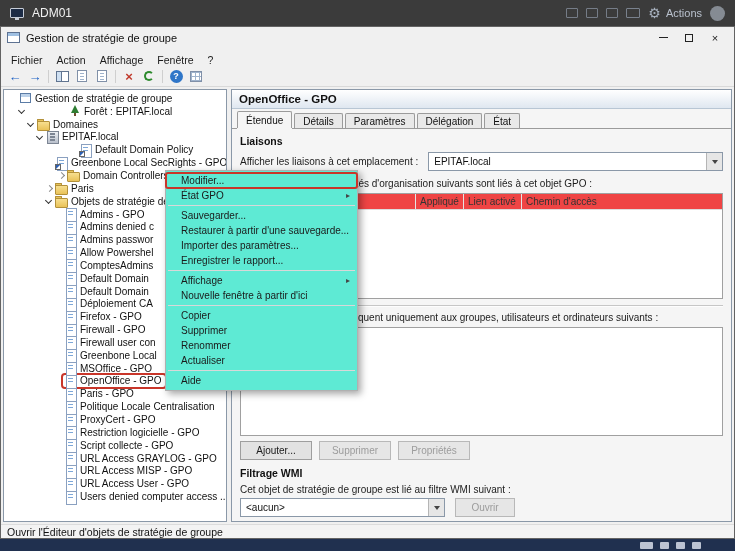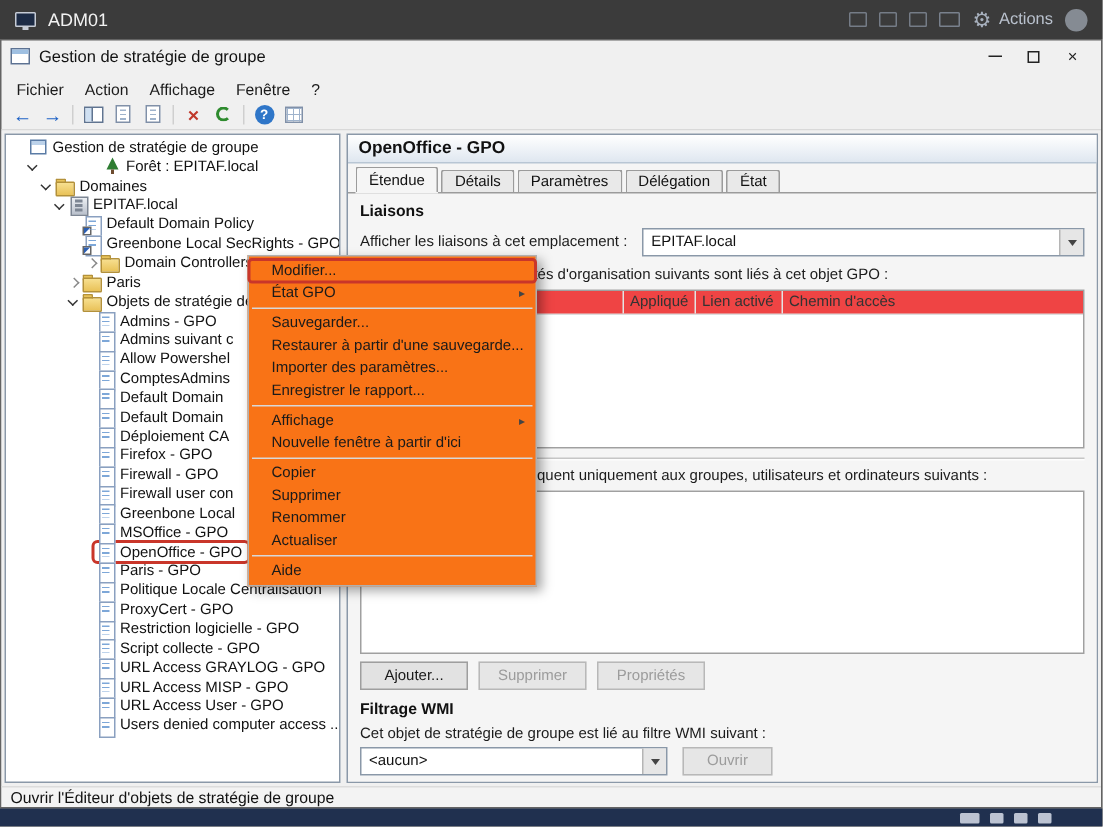--- a/index.html
+++ b/index.html
@@ -116,21 +116,21 @@
   .btn { min-width:72px; height:19px; background:#e2e2e2; border:1px solid #9e9e9e; font-size:10px; font-family:inherit; color:#1a1a1a; padding:0 8px; }
   .btn.disabled { color:#9c9c9c; border-color:#b8b8b8; background:#e6e6e6; }
   .wmi-h { margin-top:7px; }
   .wmi-row { display:flex; gap:10px; margin-top:3px; flex:none; }
   .wmi-combo { width:205px; flex:none; }
   .wmi-row .btn { min-width:60px; }
 
   .statusbar { height:14px; flex:none; border-top:1px solid #dcdcdc; display:flex; align-items:center; padding:0 6px; font-size:10.5px; background:#f3f3f3; }
 
   
-  .context-menu { position:absolute; left:165px; top:170px; width:193px; background:#f97316; border:1px solid #b0b0b0; box-shadow:3px 3px 7px rgba(0,0,0,.35); padding:2px 0; z-index:60; }
+  .context-menu { position:absolute; left:165px; top:170px; width:193px; background:#5eead4; border:1px solid #b0b0b0; box-shadow:3px 3px 7px rgba(0,0,0,.35); padding:2px 0; z-index:60; }
   .ctx-item { height:15px; line-height:15px; padding:0 22px 0 15px; font-size:10px; color:#1a1a1a; position:relative; white-space:nowrap; }
   .ctx-item.annotated { outline:2px solid var(--red); outline-offset:-1px; border-radius:2px; }
   .ctx-arrow { position:absolute; right:7px; top:0; font-size:8px; color:#444; }
   .menu-sep { height:1px; background:#d8d8d8; margin:2px 2px; }
 
   
   .taskbar { position:absolute; left:0; right:0; bottom:0; height:12px; background:var(--navy); display:flex; align-items:center; justify-content:flex-end; padding-right:34px; gap:7px; }
   .tray-ic { width:9px; height:7px; background:#cdd4e0; border-radius:1px; opacity:.9; }
   .tray-ic.wide { width:13px; }
 </style>
@@ -229,21 +229,21 @@
             <span class="tlabel" data-name="tree-item-label">Domaines</span>
           </span>
         </div>
         <div class="tree-row" data-name="tree-item" style="padding-left: 31px;">
           <span class="chev exp" data-name="chevron-expanded-icon"></span>
           <span class="row-core" data-name="tree-item-core">
             <span class="ti domain" data-name="domain-icon"></span>
             <span class="tlabel" data-name="tree-item-label">EPITAF.local</span>
           </span>
         </div>
-        <div class="tree-row" data-name="tree-item" style="padding-left: 40px;">
+        <div class="tree-row" data-name="tree-item" style="padding-left: 40px; gap: 24px;">
           <span class="chev" data-name="chevron-spacer"></span>
           <span class="row-core" data-name="tree-item-core">
             <span class="ti gpo" data-name="gpo-link-icon">
               <span class="link-badge" data-name="link-overlay-icon"></span>
             </span>
             <span class="tlabel" data-name="tree-item-label">Default Domain Policy</span>
           </span>
         </div>
         <div class="tree-row" data-name="tree-item" style="padding-left: 40px;">
           <span class="chev" data-name="chevron-spacer"></span>
@@ -279,21 +279,28 @@
           <span class="chev" data-name="chevron-spacer"></span>
           <span class="row-core" data-name="tree-item-core">
             <span class="ti gpo" data-name="gpo-icon"></span>
             <span class="tlabel" data-name="tree-item-label">Admins - GPO</span>
           </span>
         </div>
         <div class="tree-row" data-name="tree-item" style="padding-left: 49px;">
           <span class="chev" data-name="chevron-spacer"></span>
           <span class="row-core" data-name="tree-item-core">
             <span class="ti gpo" data-name="gpo-icon"></span>
-            <span class="tlabel" data-name="tree-item-label">Admins suivant c</span>
+            <span class="tlabel" data-name="tree-item-label">Admins denied c</span>
+          </span>
+        </div>
+        <div class="tree-row" data-name="tree-item" style="padding-left: 49px;">
+          <span class="chev" data-name="chevron-spacer"></span>
+          <span class="row-core" data-name="tree-item-core">
+            <span class="ti gpo" data-name="gpo-icon"></span>
+            <span class="tlabel" data-name="tree-item-label">Admins passwor</span>
           </span>
         </div>
         <div class="tree-row" data-name="tree-item" style="padding-left: 49px;">
           <span class="chev" data-name="chevron-spacer"></span>
           <span class="row-core" data-name="tree-item-core">
             <span class="ti gpo" data-name="gpo-icon"></span>
             <span class="tlabel" data-name="tree-item-label">Allow Powershel</span>
           </span>
         </div>
         <div class="tree-row" data-name="tree-item" style="padding-left: 49px;">

